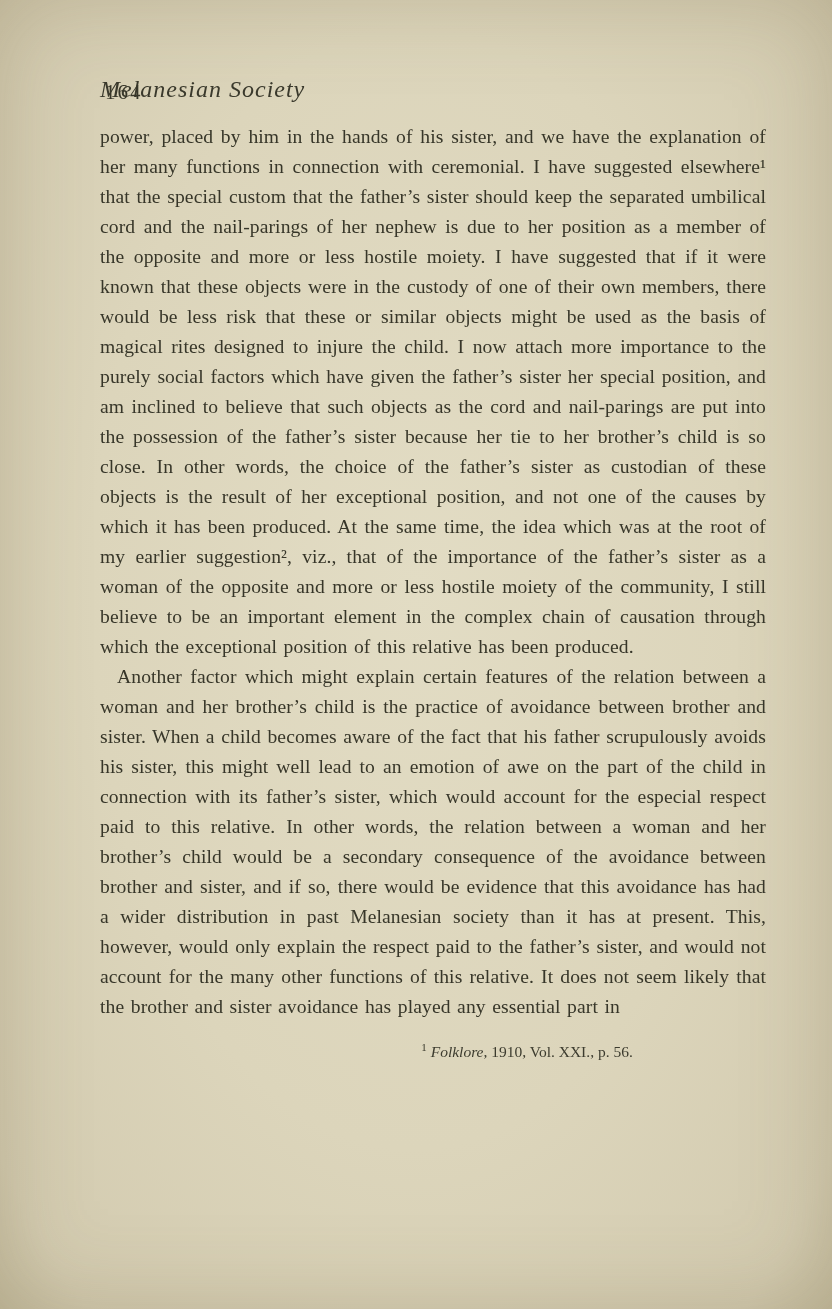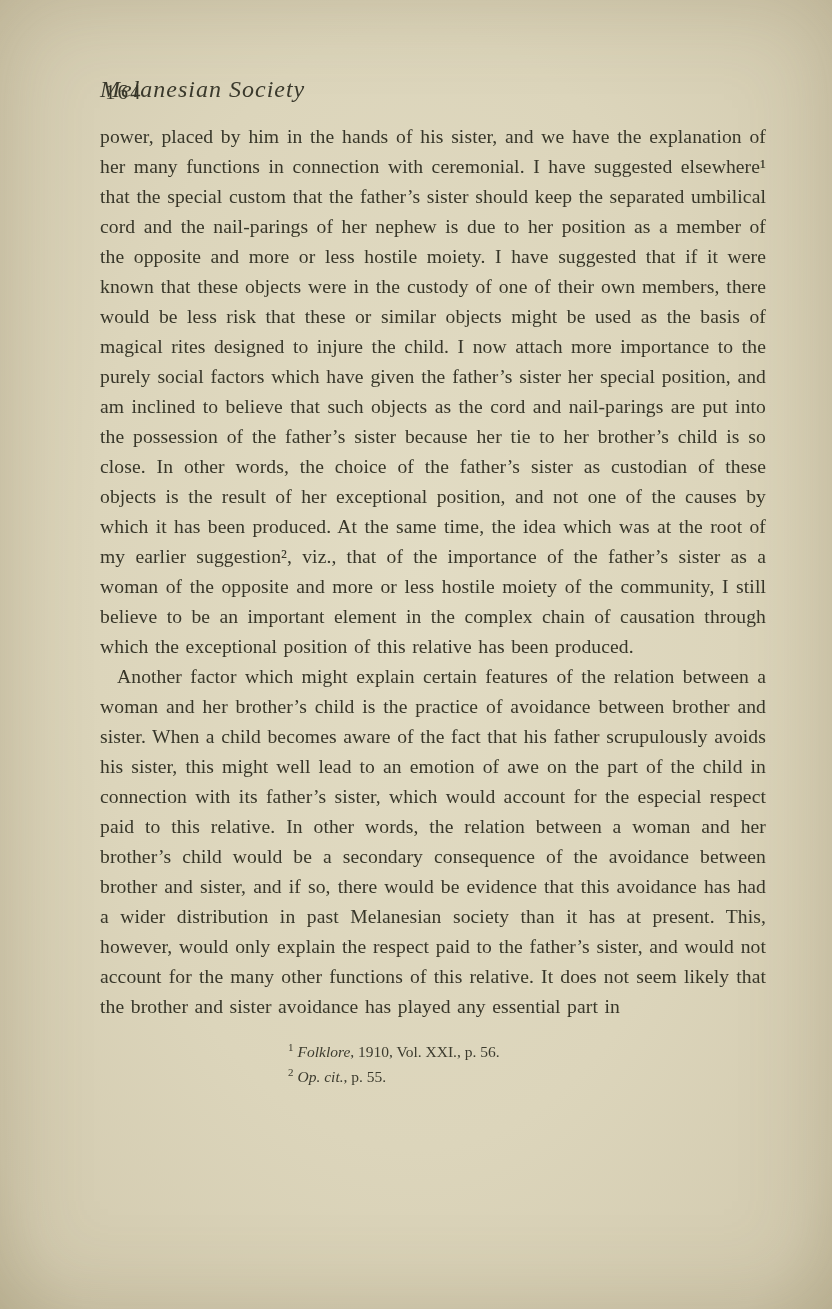--- a/index.html
+++ b/index.html
@@ -53,20 +53,21 @@
   }
   .para.indent {
     text-indent: 17px;
   }
   .footnotes {
     margin-top: 15px;
     margin-left: 188px;
     font-size: 15.5px;
     line-height: 21px;
     color: #3c3b2e;
+    text-align: center;
   }
   .footnote {
     margin: 0;
   }
   .footnote sup {
     font-size: 11px;
     margin-right: 4px;
   }
   .fn-italic {
     font-style: italic;
@@ -84,18 +85,15 @@
 
   <div class="body-text">
     <p class="para">power, placed by him in the hands of his sister, and we have the explanation of her many functions in connection with ceremonial.  I have suggested elsewhere¹ that the special custom that the father’s sister should keep the separated umbilical cord and the nail-parings of her nephew is due to her position as a member of the opposite and more or less hostile moiety.  I have suggested that if it were known that these objects were in the custody of one of their own members, there would be less risk that these or similar objects might be used as the basis of magical rites designed to injure the child.  I now attach more importance to the purely social factors which have given the father’s sister her special position, and am inclined to believe that such objects as the cord and nail-parings are put into the possession of the father’s sister because her tie to her brother’s child is so close.  In other words, the choice of the father’s sister as custodian of these objects is the result of her exceptional position, and not one of the causes by which it has been produced.  At the same time, the idea which was at the root of my earlier suggestion², viz., that of the importance of the father’s sister as a woman of the opposite and more or less hostile moiety of the community, I still believe to be an important element in the complex chain of causation through which the exceptional position of this relative has been produced.</p>
     <p class="para indent">Another factor which might explain certain features of the relation between a woman and her brother’s child is the practice of avoidance between brother and sister.  When a child becomes aware of the fact that his father scrupulously avoids his sister, this might well lead to an emotion of awe on the part of the child in connection with its father’s sister, which would account for the especial respect paid to this relative.  In other words, the relation between a woman and her brother’s child would be a secondary consequence of the avoidance between brother and sister, and if so, there would be evidence that this avoidance has had a wider distribution in past Melanesian society than it has at present.  This, however, would only explain the respect paid to the father’s sister, and would not account for the many other functions of this relative.  It does not seem likely that the brother and sister avoidance has played any essential part in</p>
   </div>
 
   <div class="footnotes">
     <p class="footnote">
       <sup>1</sup><span class="fn-italic">Folklore</span><span>, 1910, Vol. XXI., p. 56.</span>
     </p>
-    <p class="footnote">
-      <sup>2</sup><span class="fn-italic">Op. cit.</span><span>, p. 55.</span>
-    </p>
   </div>
 
 </div>
 
 </body></html>

